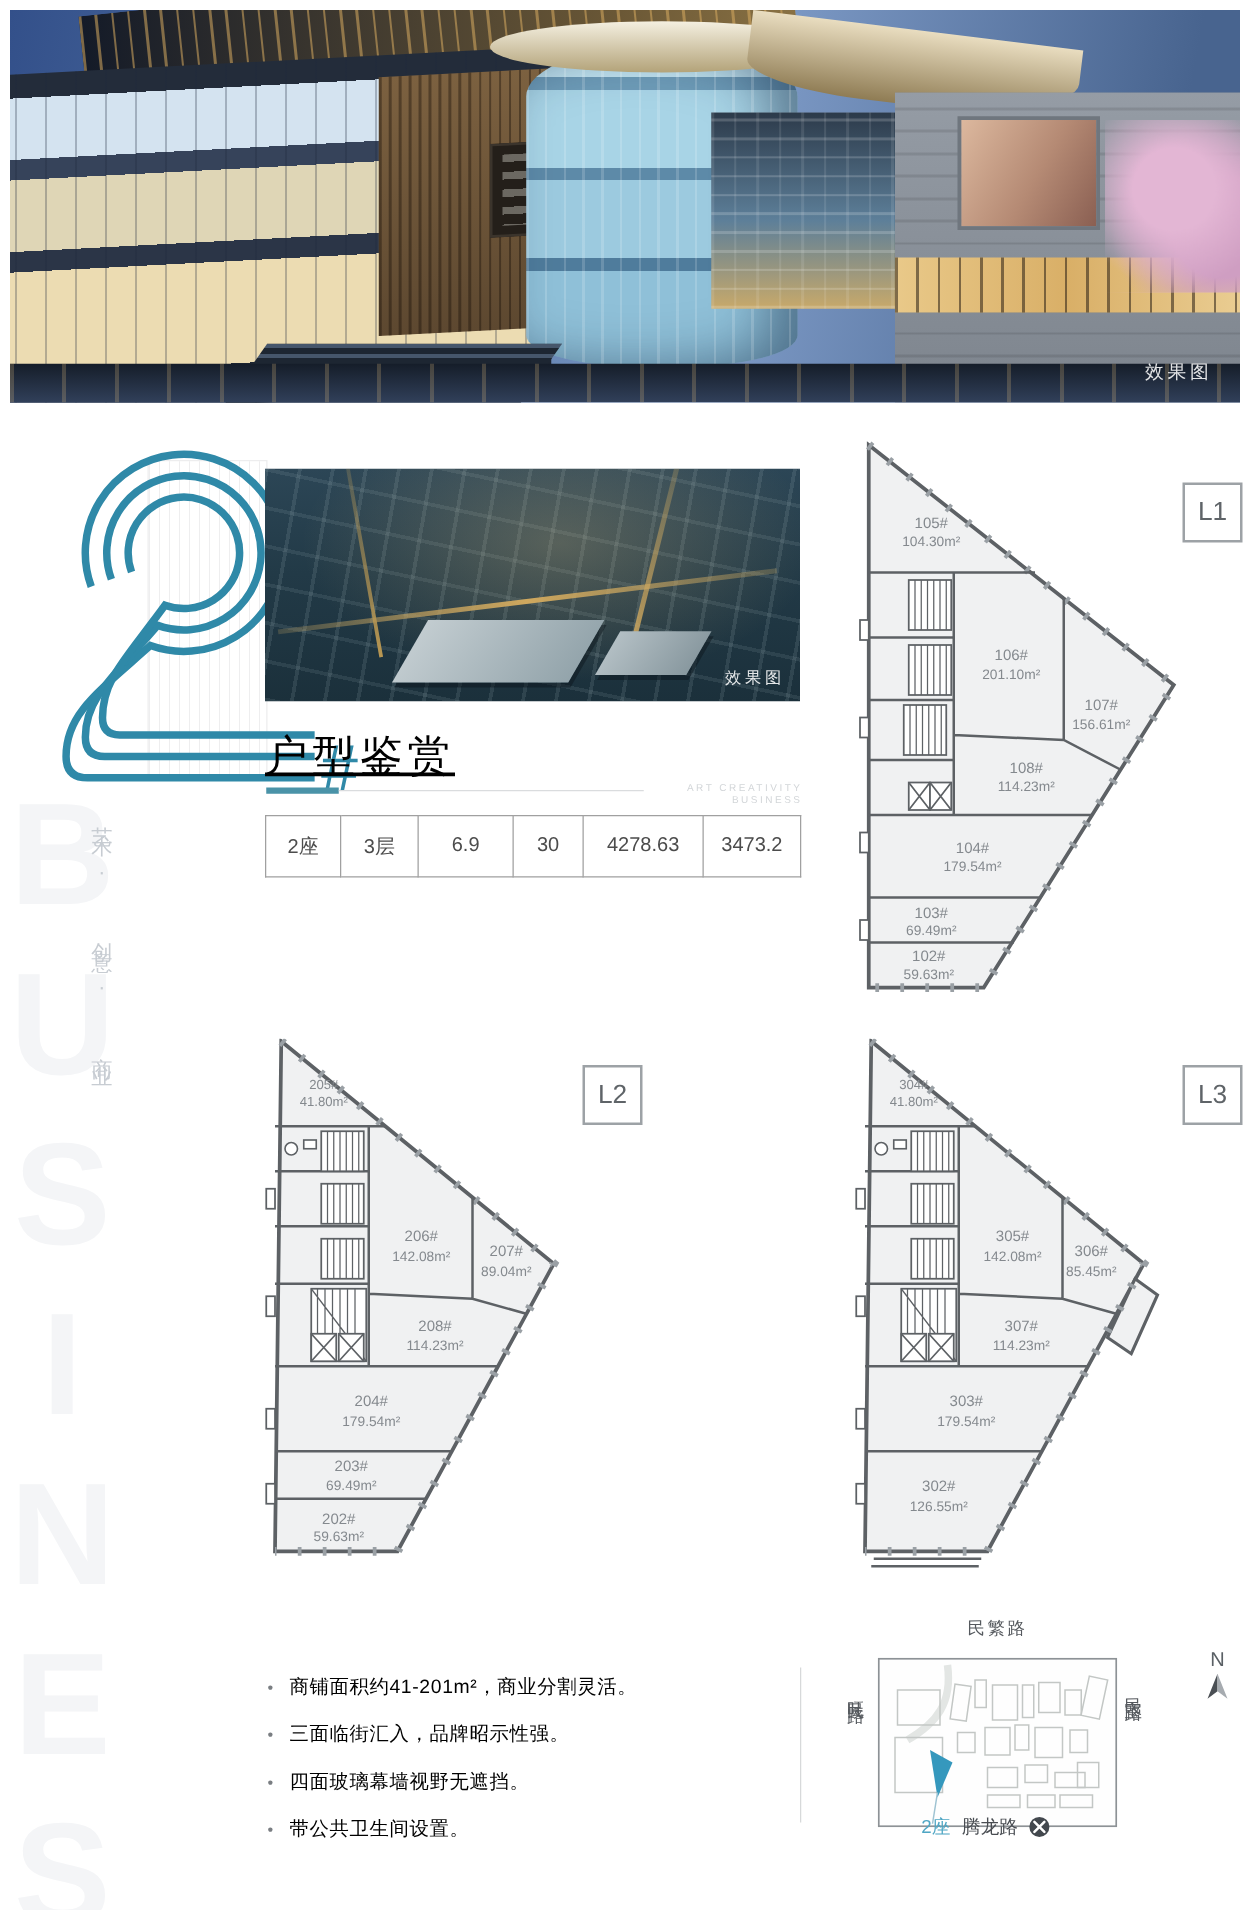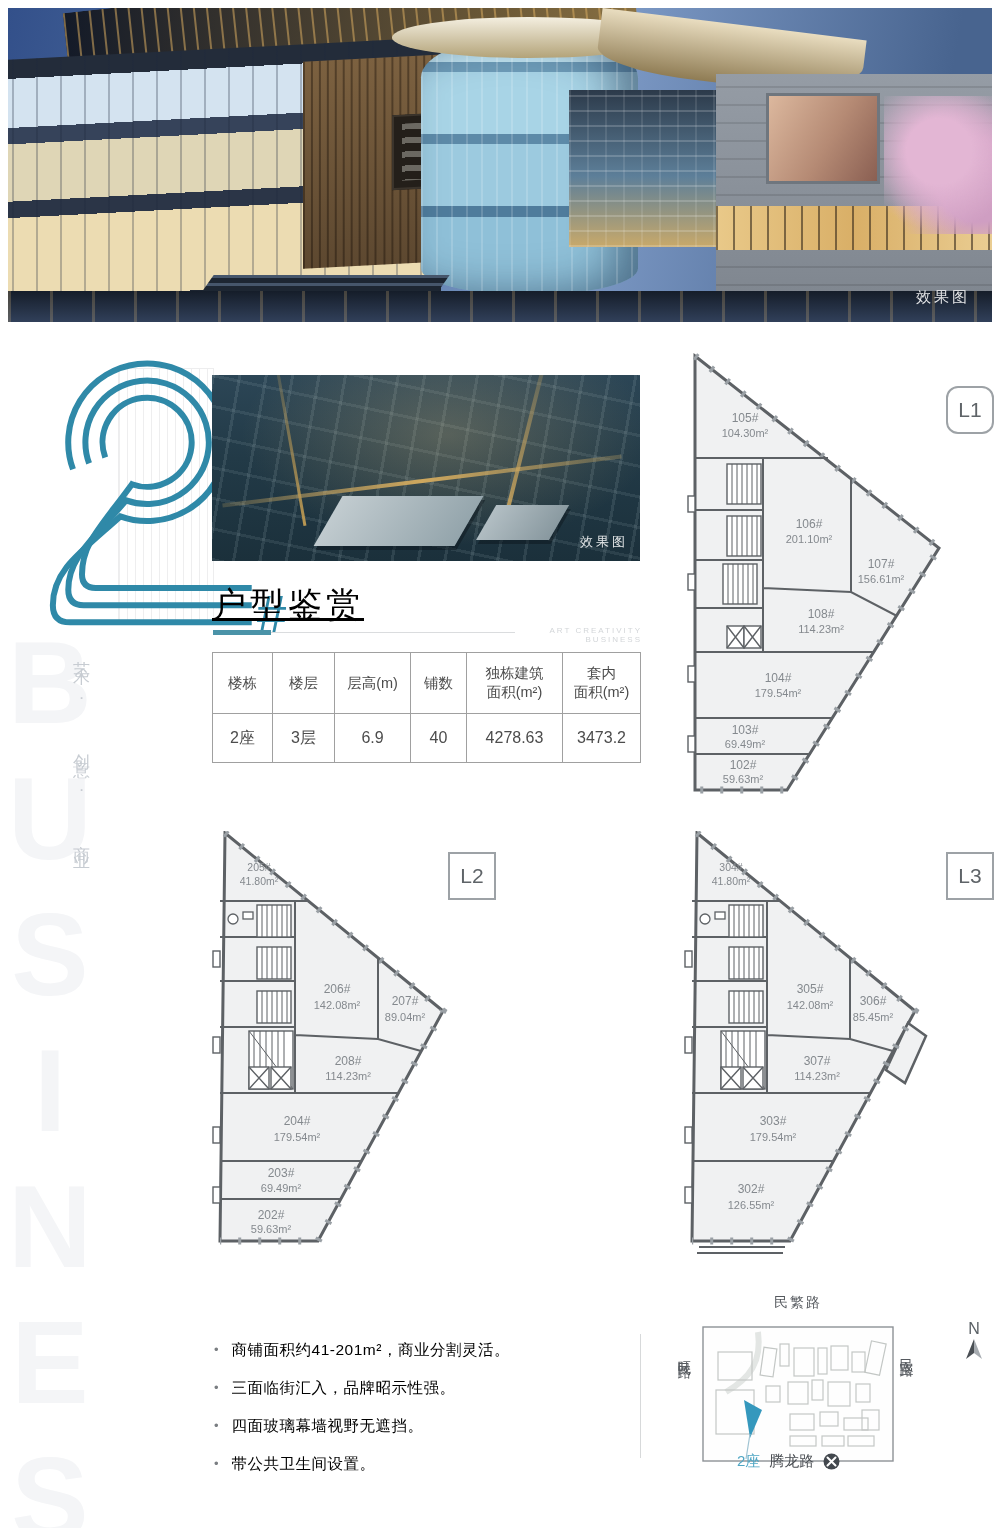--- a/index.html
+++ b/index.html
@@ -176,35 +176,25 @@
     <table>
       <colgroup>
           <col style="width:60px">
           <col style="width:62px">
           <col style="width:76px">
           <col style="width:56px">
           <col style="width:96px">
           <col style="width:78px">
         </colgroup>
       <tbody>
-          <tr>
-        <th>楼栋</th>
-        <th>楼层</th>
-        <th>层高(m)</th>
-        <th>铺数</th>
-        <th>独栋建筑
-面积(m²)</th>
-        <th>套内
-面积(m²)</th>
-      </tr>
       <tr>
         <td>2座</td>
         <td>3层</td>
         <td>6.9</td>
-        <td>40</td>
+        <td>30</td>
         <td>4278.63</td>
         <td>3473.2</td>
       </tr>
     </tbody>
       </table>
   </div>
 
   <svg class="plan" style="left:683px;top:350px;" width="262" height="455" viewBox="0 0 262 455">
     <defs>
       <g id="stA">
@@ -240,21 +230,21 @@
       <text class="u-id" x="138" y="268">108#</text>
         <text class="u-ar" x="138" y="283">114.23m²</text>
       <text class="u-id" x="95" y="332">104#</text>
         <text class="u-ar" x="95" y="347">179.54m²</text>
       <text class="u-id" x="62" y="384">103#</text>
         <text class="u-ar" x="62" y="398">69.49m²</text>
       <text class="u-id" x="60" y="419">102#</text>
         <text class="u-ar" x="60" y="433">59.63m²</text>
     </g>
   </svg>
-  <div class="ltag" style="left:946px;top:386px;border-radius:12px;">L1</div>
+  <div class="ltag" style="left:946px;top:386px;">L1</div>
 
   <svg class="plan" style="left:193px;top:831px;" width="272" height="428" viewBox="0 0 272 428">
     <defs>
       <g id="stB">
           <rect width="34" height="32" fill="#fff" stroke="#5d6165" stroke-width="1.4"></rect>
         <path d="M5,0V32M10,0V32M15,0V32M20,0V32M25,0V32M30,0V32" stroke="#5d6165" stroke-width="1" fill="none"></path>
         </g>
     </defs>
     <path d="M32,2 L250,180 L125,410 L27,410 Z" fill="#f0f1f2" stroke="#5d6165" stroke-width="3"></path>
     <path d="M32,2 L250,180 L125,410 L27,410" fill="none" stroke="#9aa0a5" stroke-width="7" stroke-dasharray="3 17"></path>
@@ -292,21 +282,21 @@
       <text class="u-id" x="155" y="234">208#</text>
         <text class="u-ar" x="155" y="249">114.23m²</text>
       <text class="u-id" x="104" y="294">204#</text>
         <text class="u-ar" x="104" y="310">179.54m²</text>
       <text class="u-id" x="88" y="346">203#</text>
         <text class="u-ar" x="88" y="361">69.49m²</text>
       <text class="u-id" x="78" y="388">202#</text>
         <text class="u-ar" x="78" y="402">59.63m²</text>
     </g>
   </svg>
-  <div class="ltag" style="left:448px;top:852px;">L2</div>
+  <div class="ltag" style="left:466px;top:852px;">L2</div>
 
   <svg class="plan" style="left:665px;top:831px;" width="272" height="428" viewBox="0 0 272 428">
     <defs>
       <g id="stC">
           <rect width="34" height="32" fill="#fff" stroke="#5d6165" stroke-width="1.4"></rect>
         <path d="M5,0V32M10,0V32M15,0V32M20,0V32M25,0V32M30,0V32" stroke="#5d6165" stroke-width="1" fill="none"></path>
         </g>
     </defs>
     <path d="M32,2 L250,180 L125,410 L27,410 Z" fill="#f0f1f2" stroke="#5d6165" stroke-width="3"></path>
     <path d="M243,192 L261,205 L240,252 L221,239 Z" fill="#f0f1f2" stroke="#5d6165" stroke-width="2.5"></path>

